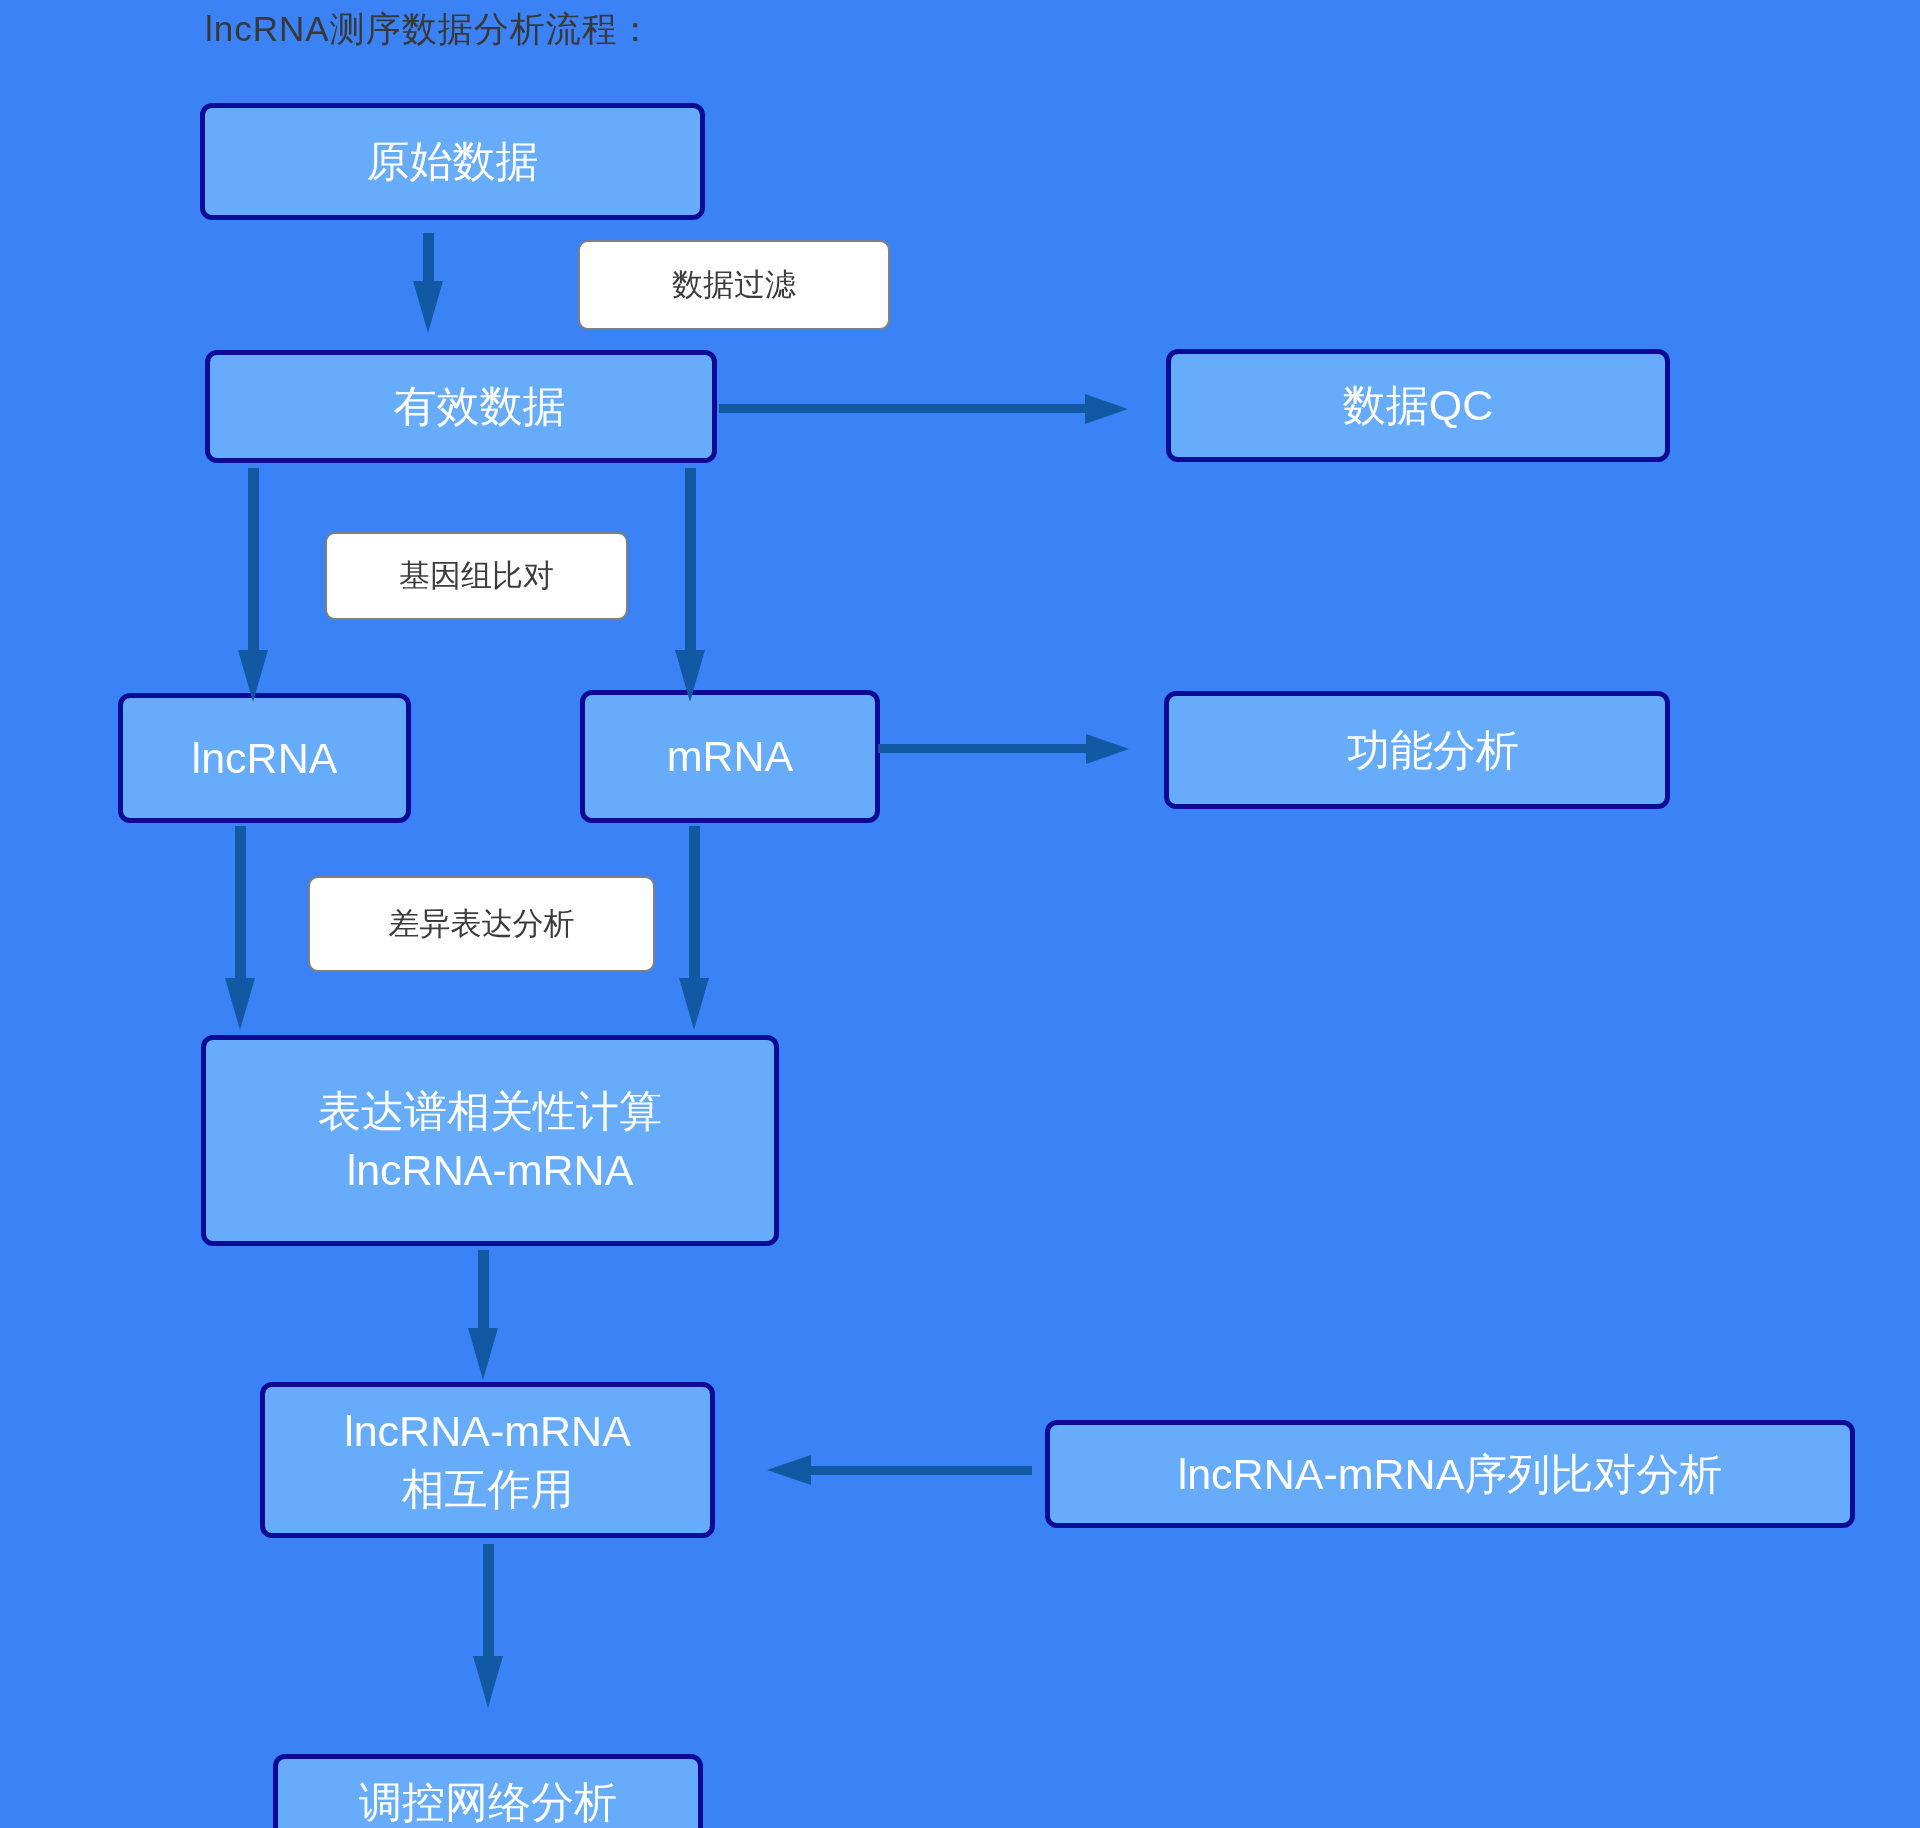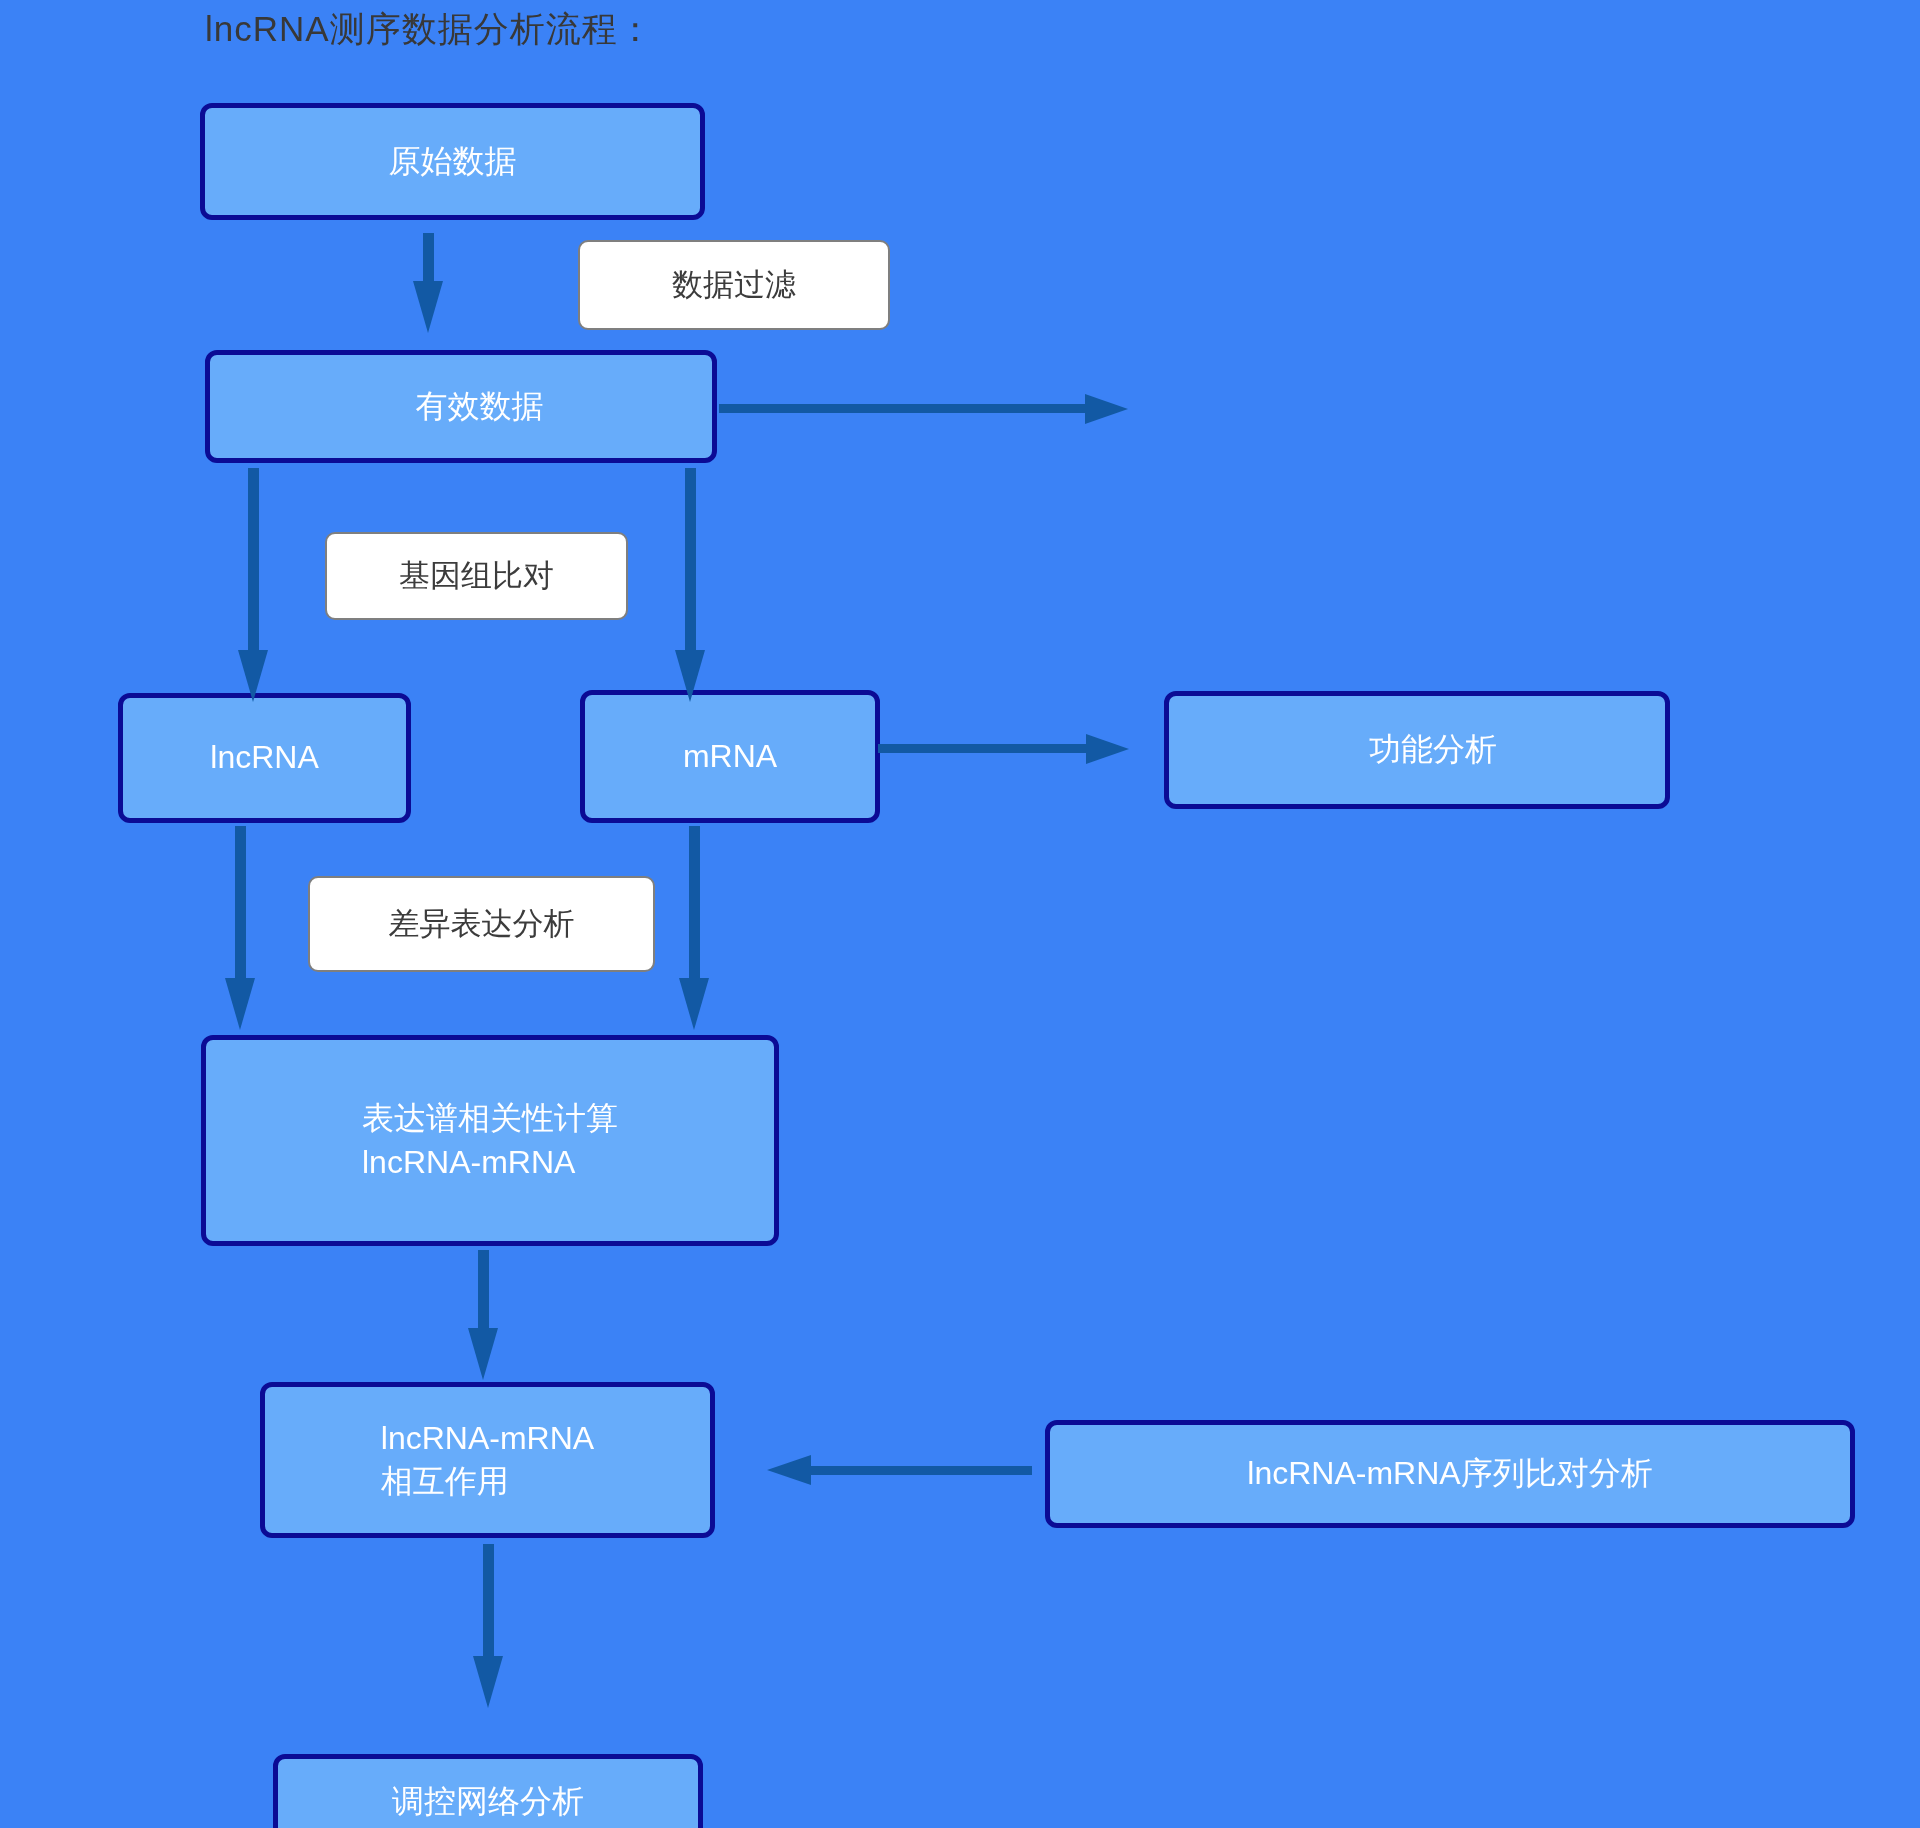--- a/index.html
+++ b/index.html
@@ -19,25 +19,25 @@
     color: #383838;
     letter-spacing: 1px;
   }
   .node {
     position: absolute;
     box-sizing: border-box;
     background: #67acfa;
     border: 5px solid #0b0b95;
     border-radius: 12px;
     color: #ffffff;
-    font-size: 32px;
+    font-size: 43px;
     display: flex;
     align-items: center;
     justify-content: center;
-    text-align: left;
+    text-align: center;
     white-space: pre-line;
     line-height: 1.35;
   }
   .edge-label {
     position: absolute;
     box-sizing: border-box;
     background: #ffffff;
     border: 2px solid #7f7f7f;
     border-radius: 10px;
     color: #3c3c3c;
@@ -85,20 +85,21 @@
 </style>
 </head>
 <body>
 
 <div id="canvas">
 
   <div class="page-title">lncRNA测序数据分析流程：</div>
 
   <div class="node" id="n-raw">原始数据</div>
   <div class="node" id="n-valid">有效数据</div>
+  <div class="node" id="n-qc">数据QC</div>
   <div class="node" id="n-mrna">mRNA</div>
   <div class="node" id="n-lncrna">lncRNA</div>
   <div class="node" id="n-func">功能分析</div>
   <div class="node" id="n-corr">表达谱相关性计算
 lncRNA-mRNA</div>
   <div class="node" id="n-inter">lncRNA-mRNA
 相互作用</div>
   <div class="node" id="n-seq">lncRNA-mRNA序列比对分析</div>
   <div class="node" id="n-network">调控网络分析</div>
 

